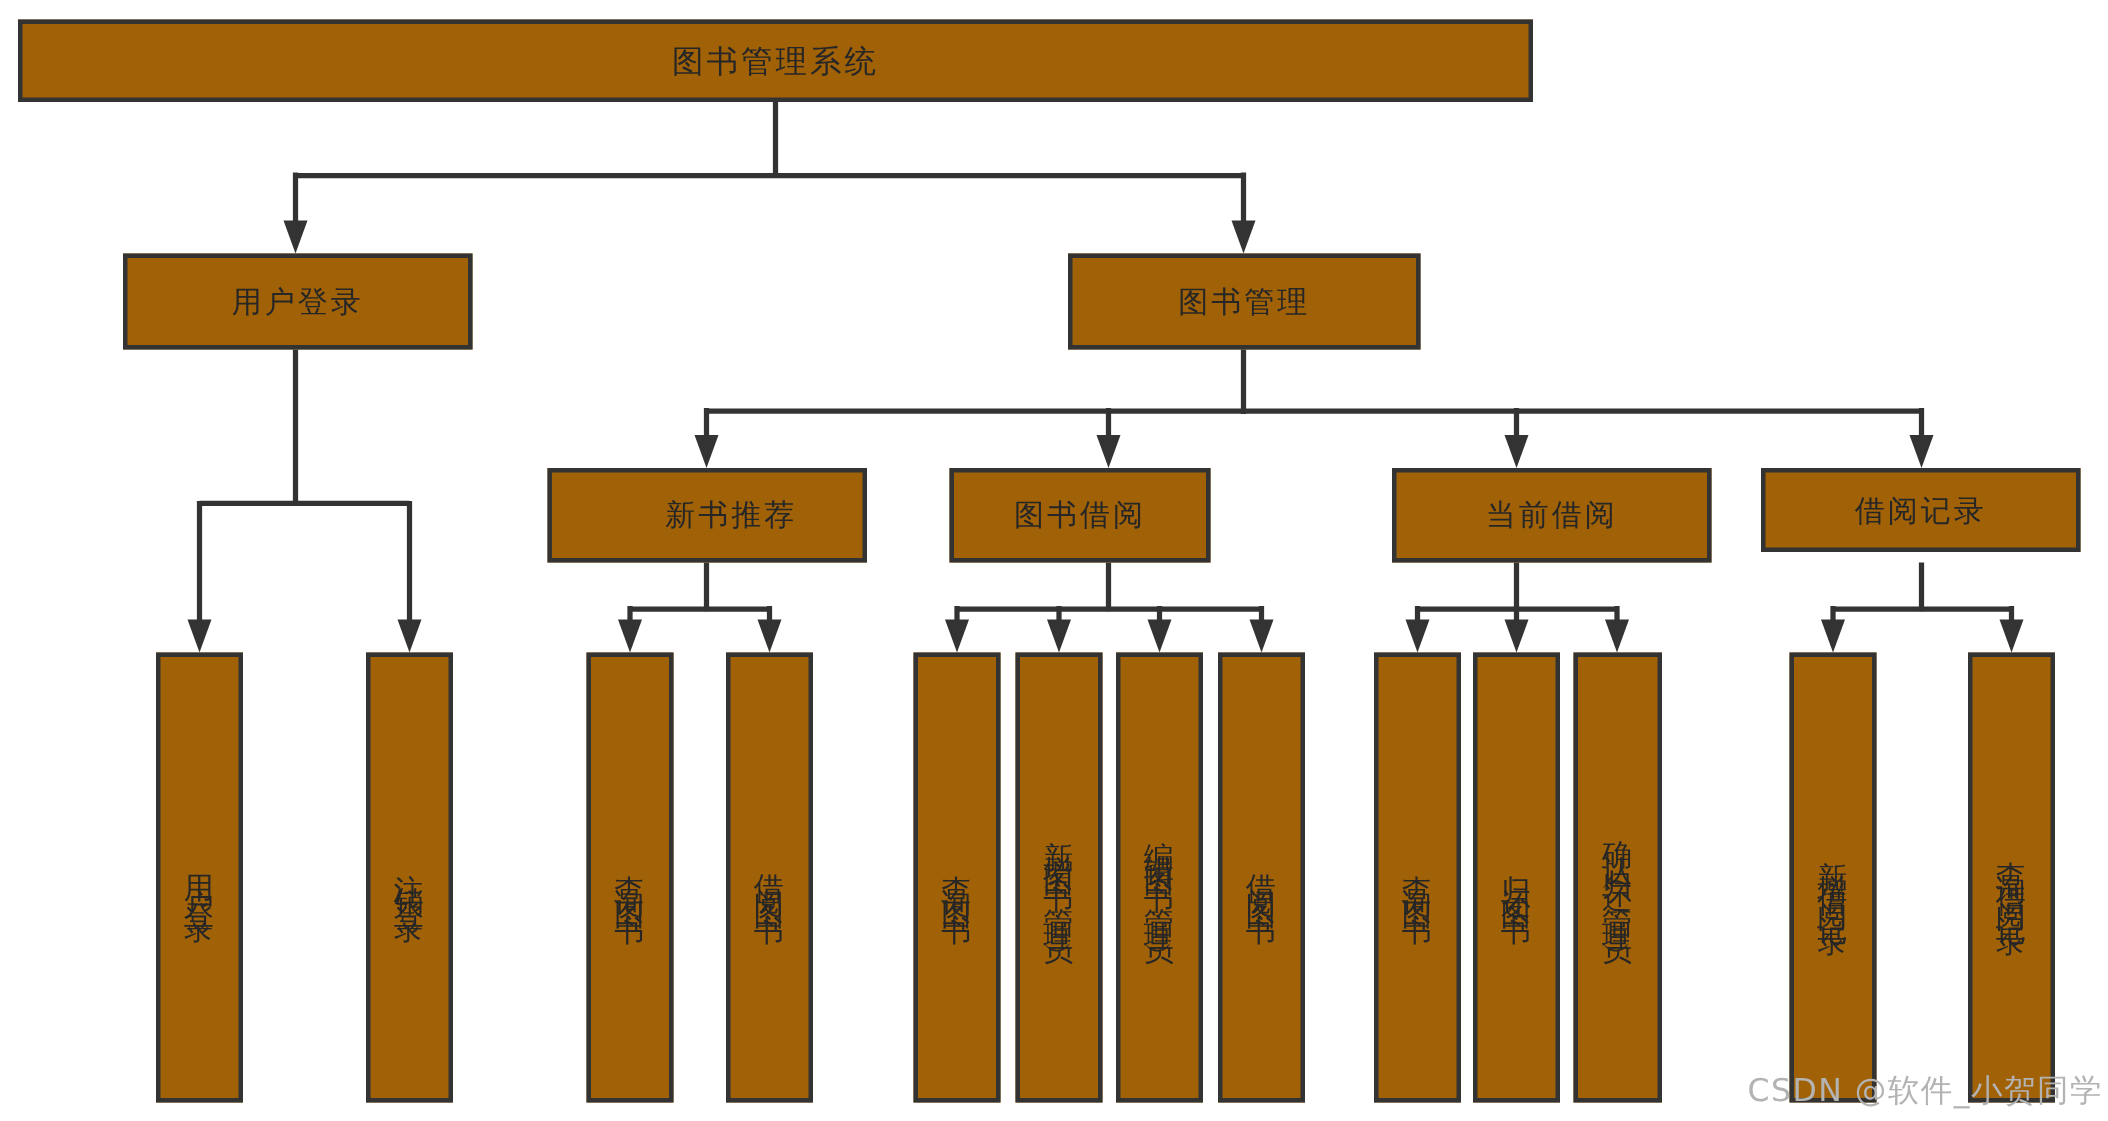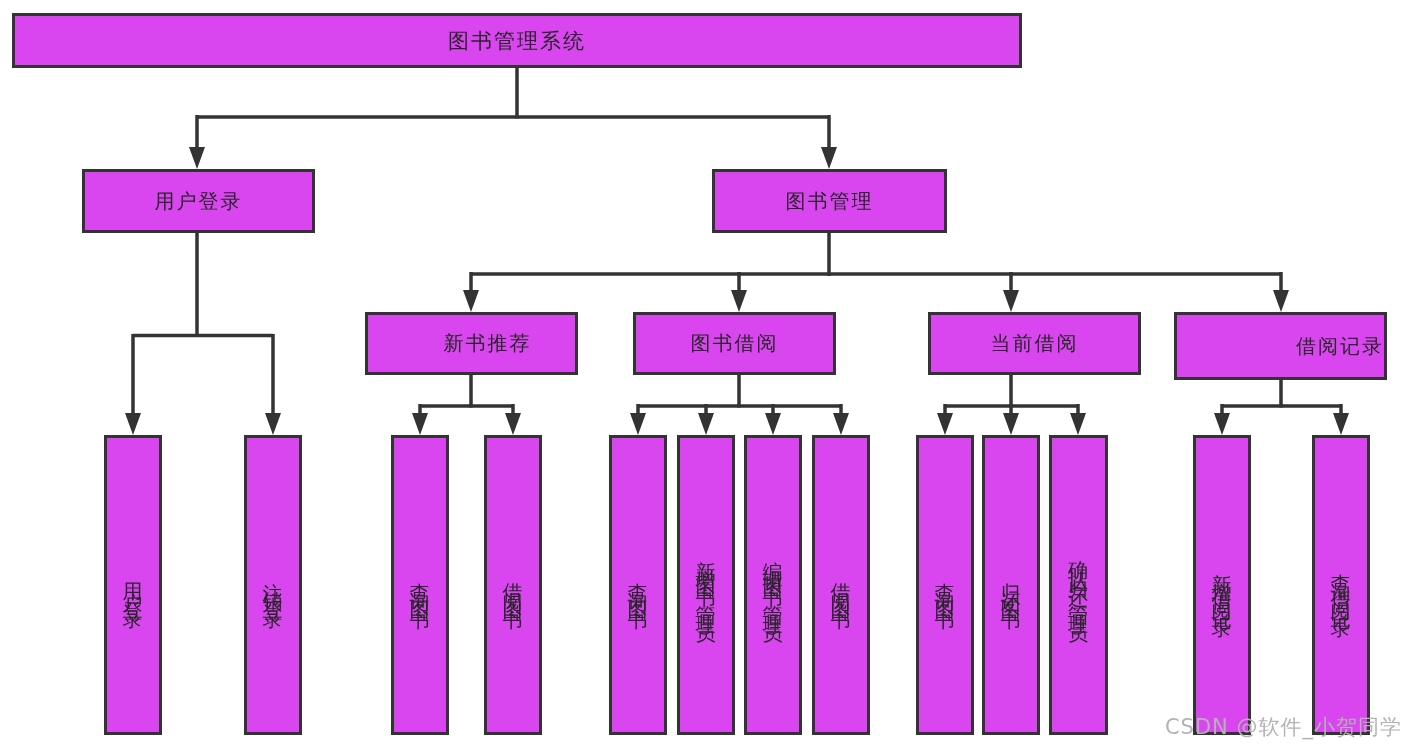--- a/index.html
+++ b/index.html
@@ -2,33 +2,33 @@
 <html style="--line: #333333; --text: #262626; --background: #ffffff; --watermark: #b3b3b3;"><head>
 <meta charset="utf-8">
 <style>
   html,body{margin:0;padding:0;background:var(--background,#fff);}
   body{width:1405px;height:747px;overflow:hidden;
        font-family:"DejaVu Sans","Liberation Sans",sans-serif;}
   #diagram{position:relative;width:1405px;height:747px;background:var(--background,#fff);}
   #wires{position:absolute;left:0;top:0;z-index:1;}
   #wires line{stroke:var(--line,#333);stroke-width:3.5;}
   #wires polygon{fill:var(--line,#333);}
-  .box{position:absolute;box-sizing:border-box;background:#d946ef;
+  .box{position:absolute;box-sizing:border-box;background:#a16207;
        border:3px solid var(--line,#333);display:flex;align-items:center;justify-content:center;
        color:var(--text,#262626);z-index:2;}
   .hbox{font-size:20px;letter-spacing:2px;}
   .vbox span{writing-mode:vertical-rl;text-orientation:mixed;
        font-size:20px;letter-spacing:9px;line-height:1;white-space:nowrap;}
   #b-root{left:12px;top:13px;width:1010px;height:55px;font-size:21px;}
   #b-login{left:82px;top:169px;width:233px;height:64px;}
   #b-mgmt{left:712px;top:169px;width:235px;height:64px;}
   #b-newbook{left:365px;top:312px;width:213px;height:63px;padding-left:32px;}
-  #b-borrow{left:633px;top:312px;width:203px;height:63px;}
+  #b-borrow{left:633px;top:312px;width:174px;height:63px;}
   #b-current{left:905px;top:312px;width:213px;height:63px;margin-left:23px;}
-  #b-record{left:1174px;top:312px;width:213px;height:68px;justify-content:flex-end;}
+  #b-record{left:1174px;top:312px;width:213px;height:56px;}
   .leaf{top:435px;height:300px;width:58px;}
   #l-login{left:104px;} #l-logout{left:244px;}
   #l-nb-query{left:391px;} #l-nb-borrow{left:484px;}
   #l-bb-query{left:609px;} #l-bb-add{left:677px;} #l-bb-edit{left:744px;} #l-bb-borrow{left:812px;}
   #l-cb-query{left:916px;} #l-cb-return{left:982px;} #l-cb-confirm{left:1049px;width:59px;}
   #l-br-add{left:1193px;} #l-br-query{left:1312px;}
   #watermark{position:absolute;right:3px;bottom:6px;z-index:5;
        color:var(--watermark,#b3b3b3);font-size:21px;letter-spacing:1px;}
 </style>
 </head>

